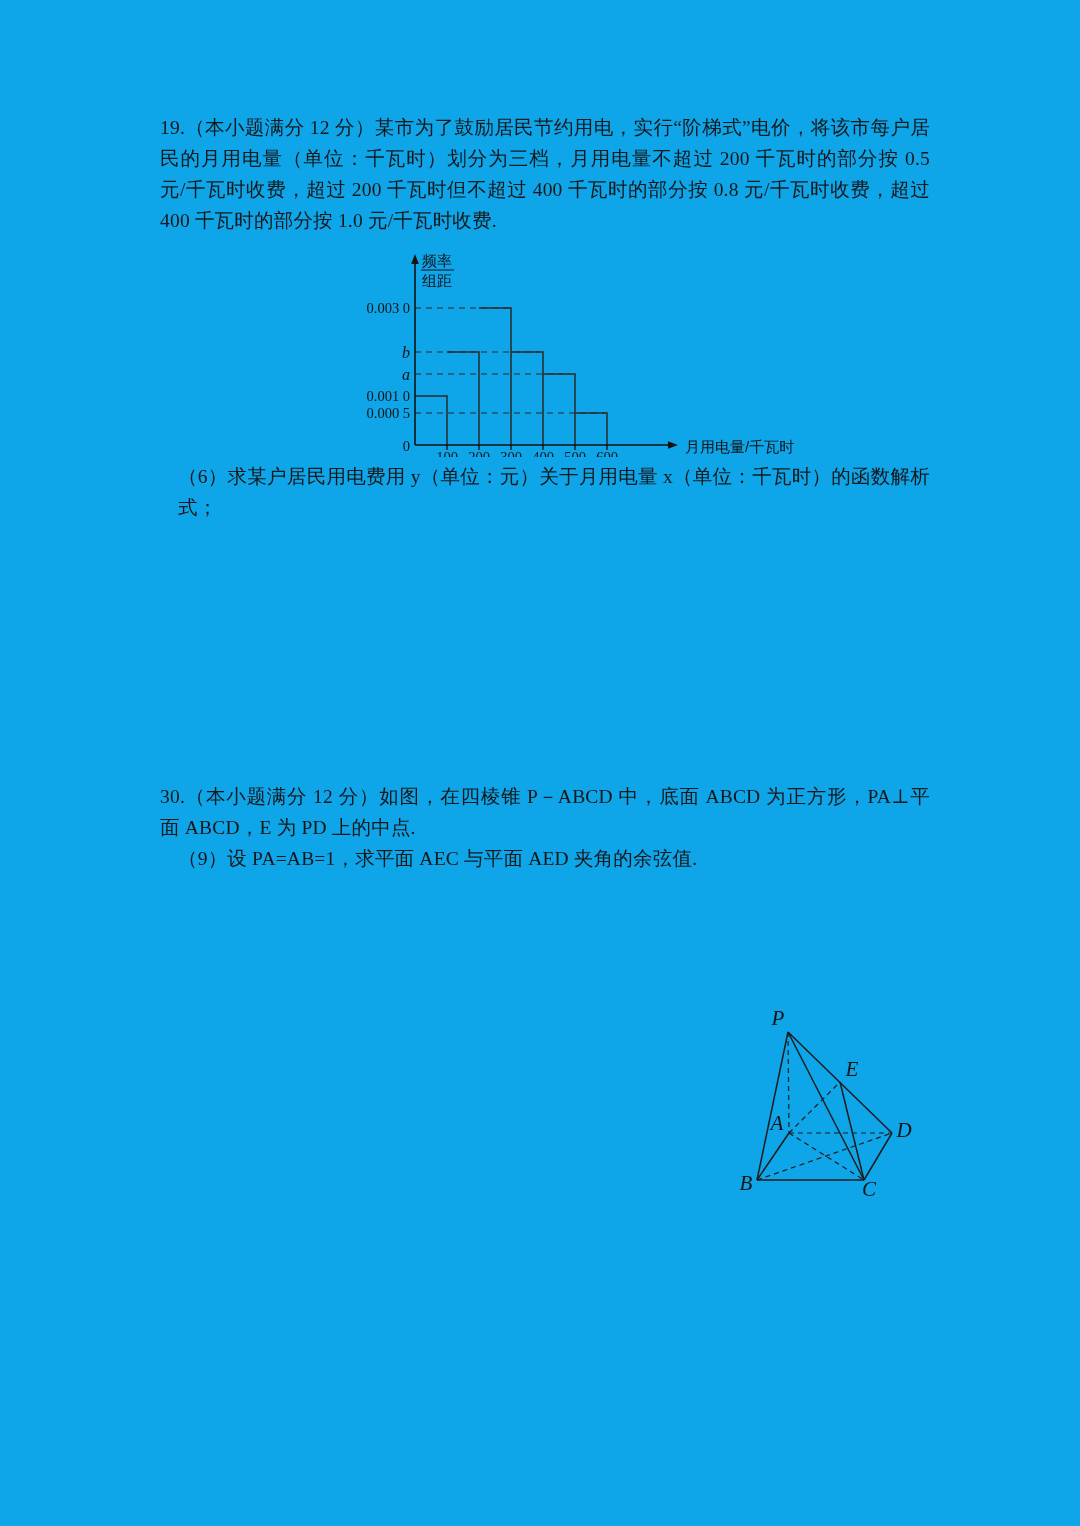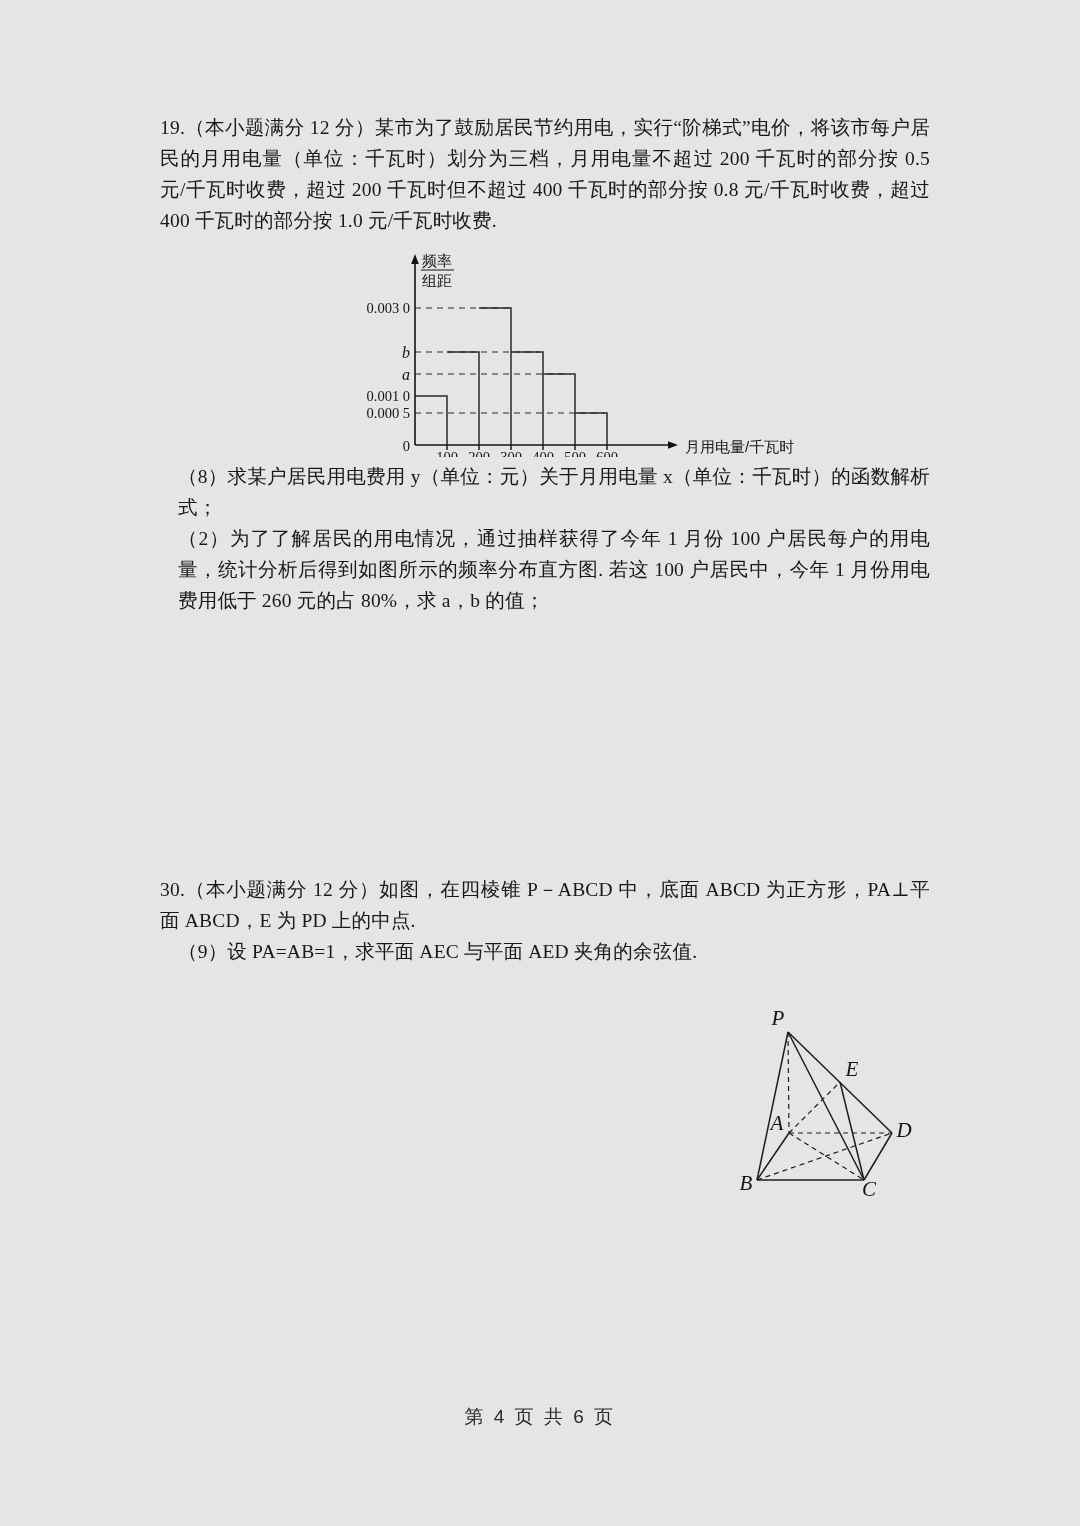--- a/index.html
+++ b/index.html
@@ -11,21 +11,21 @@
     width: 1080px;
     height: 1526px;
     position: relative;
     font-family: "Liberation Serif", "DejaVu Serif", serif;
     color: #1b1b1b;
     overflow: hidden;
   }
   .page {
     position: absolute;
     inset: 0;
-    background: #e5e5e5;
+    background: #0ea5e9;
   }
   .content {
     position: absolute;
     left: 160px;
     top: 112px;
     width: 770px;
   }
 
   
   .prob-block { margin-bottom: 0; }
@@ -136,22 +136,21 @@
           <text class="axnum" x="319" y="220" text-anchor="middle">200</text>
           <text class="axnum" x="351" y="220" text-anchor="middle">300</text>
           <text class="axnum" x="383" y="220" text-anchor="middle">400</text>
           <text class="axnum" x="415" y="220" text-anchor="middle">500</text>
           <text class="axnum" x="447" y="220" text-anchor="middle">600</text>
 
           <text class="axcn" x="525" y="210">月用电量/千瓦时</text>
         </svg>
       </div>
 
-      <div class="para sub">（8）求某户居民用电费用 y（单位：元）关于月用电量 x（单位：千瓦时）的函数解析式；</div>
-      <div class="para sub">（2）为了了解居民的用电情况，通过抽样获得了今年 1 月份 100 户居民每户的用电量，统计分析后得到如图所示的频率分布直方图. 若这 100 户居民中，今年 1 月份用电费用低于 260 元的占 80%，求 a，b 的值；</div>
+      <div class="para sub">（6）求某户居民用电费用 y（单位：元）关于月用电量 x（单位：千瓦时）的函数解析式；</div>
     </div>
 
     <div class="spacer-a"></div>
 
     <div class="prob-block">
       <div class="para">30.（本小题满分 12 分）如图，在四棱锥 P－ABCD 中，底面 ABCD 为正方形，PA⊥平面 ABCD，E 为 PD 上的中点.</div>
       <div class="para sub">（9）设 PA=AB=1，求平面 AEC 与平面 AED 夹角的余弦值.</div>
     </div>
 
   </div>
@@ -179,15 +178,14 @@
 
       <text class="vlabel" x="78" y="25" text-anchor="middle">P</text>
       <text class="vlabel" x="152" y="76" text-anchor="middle">E</text>
       <text class="vlabel" x="77" y="130" text-anchor="middle">A</text>
       <text class="vlabel" x="204" y="137" text-anchor="middle">D</text>
       <text class="vlabel" x="46" y="190" text-anchor="middle">B</text>
       <text class="vlabel" x="169" y="196" text-anchor="middle">C</text>
     </svg>
   </div>
 
-  <div class="footer">第 4 页  共 6 页</div>
 
 </div>
 
 </body></html>

